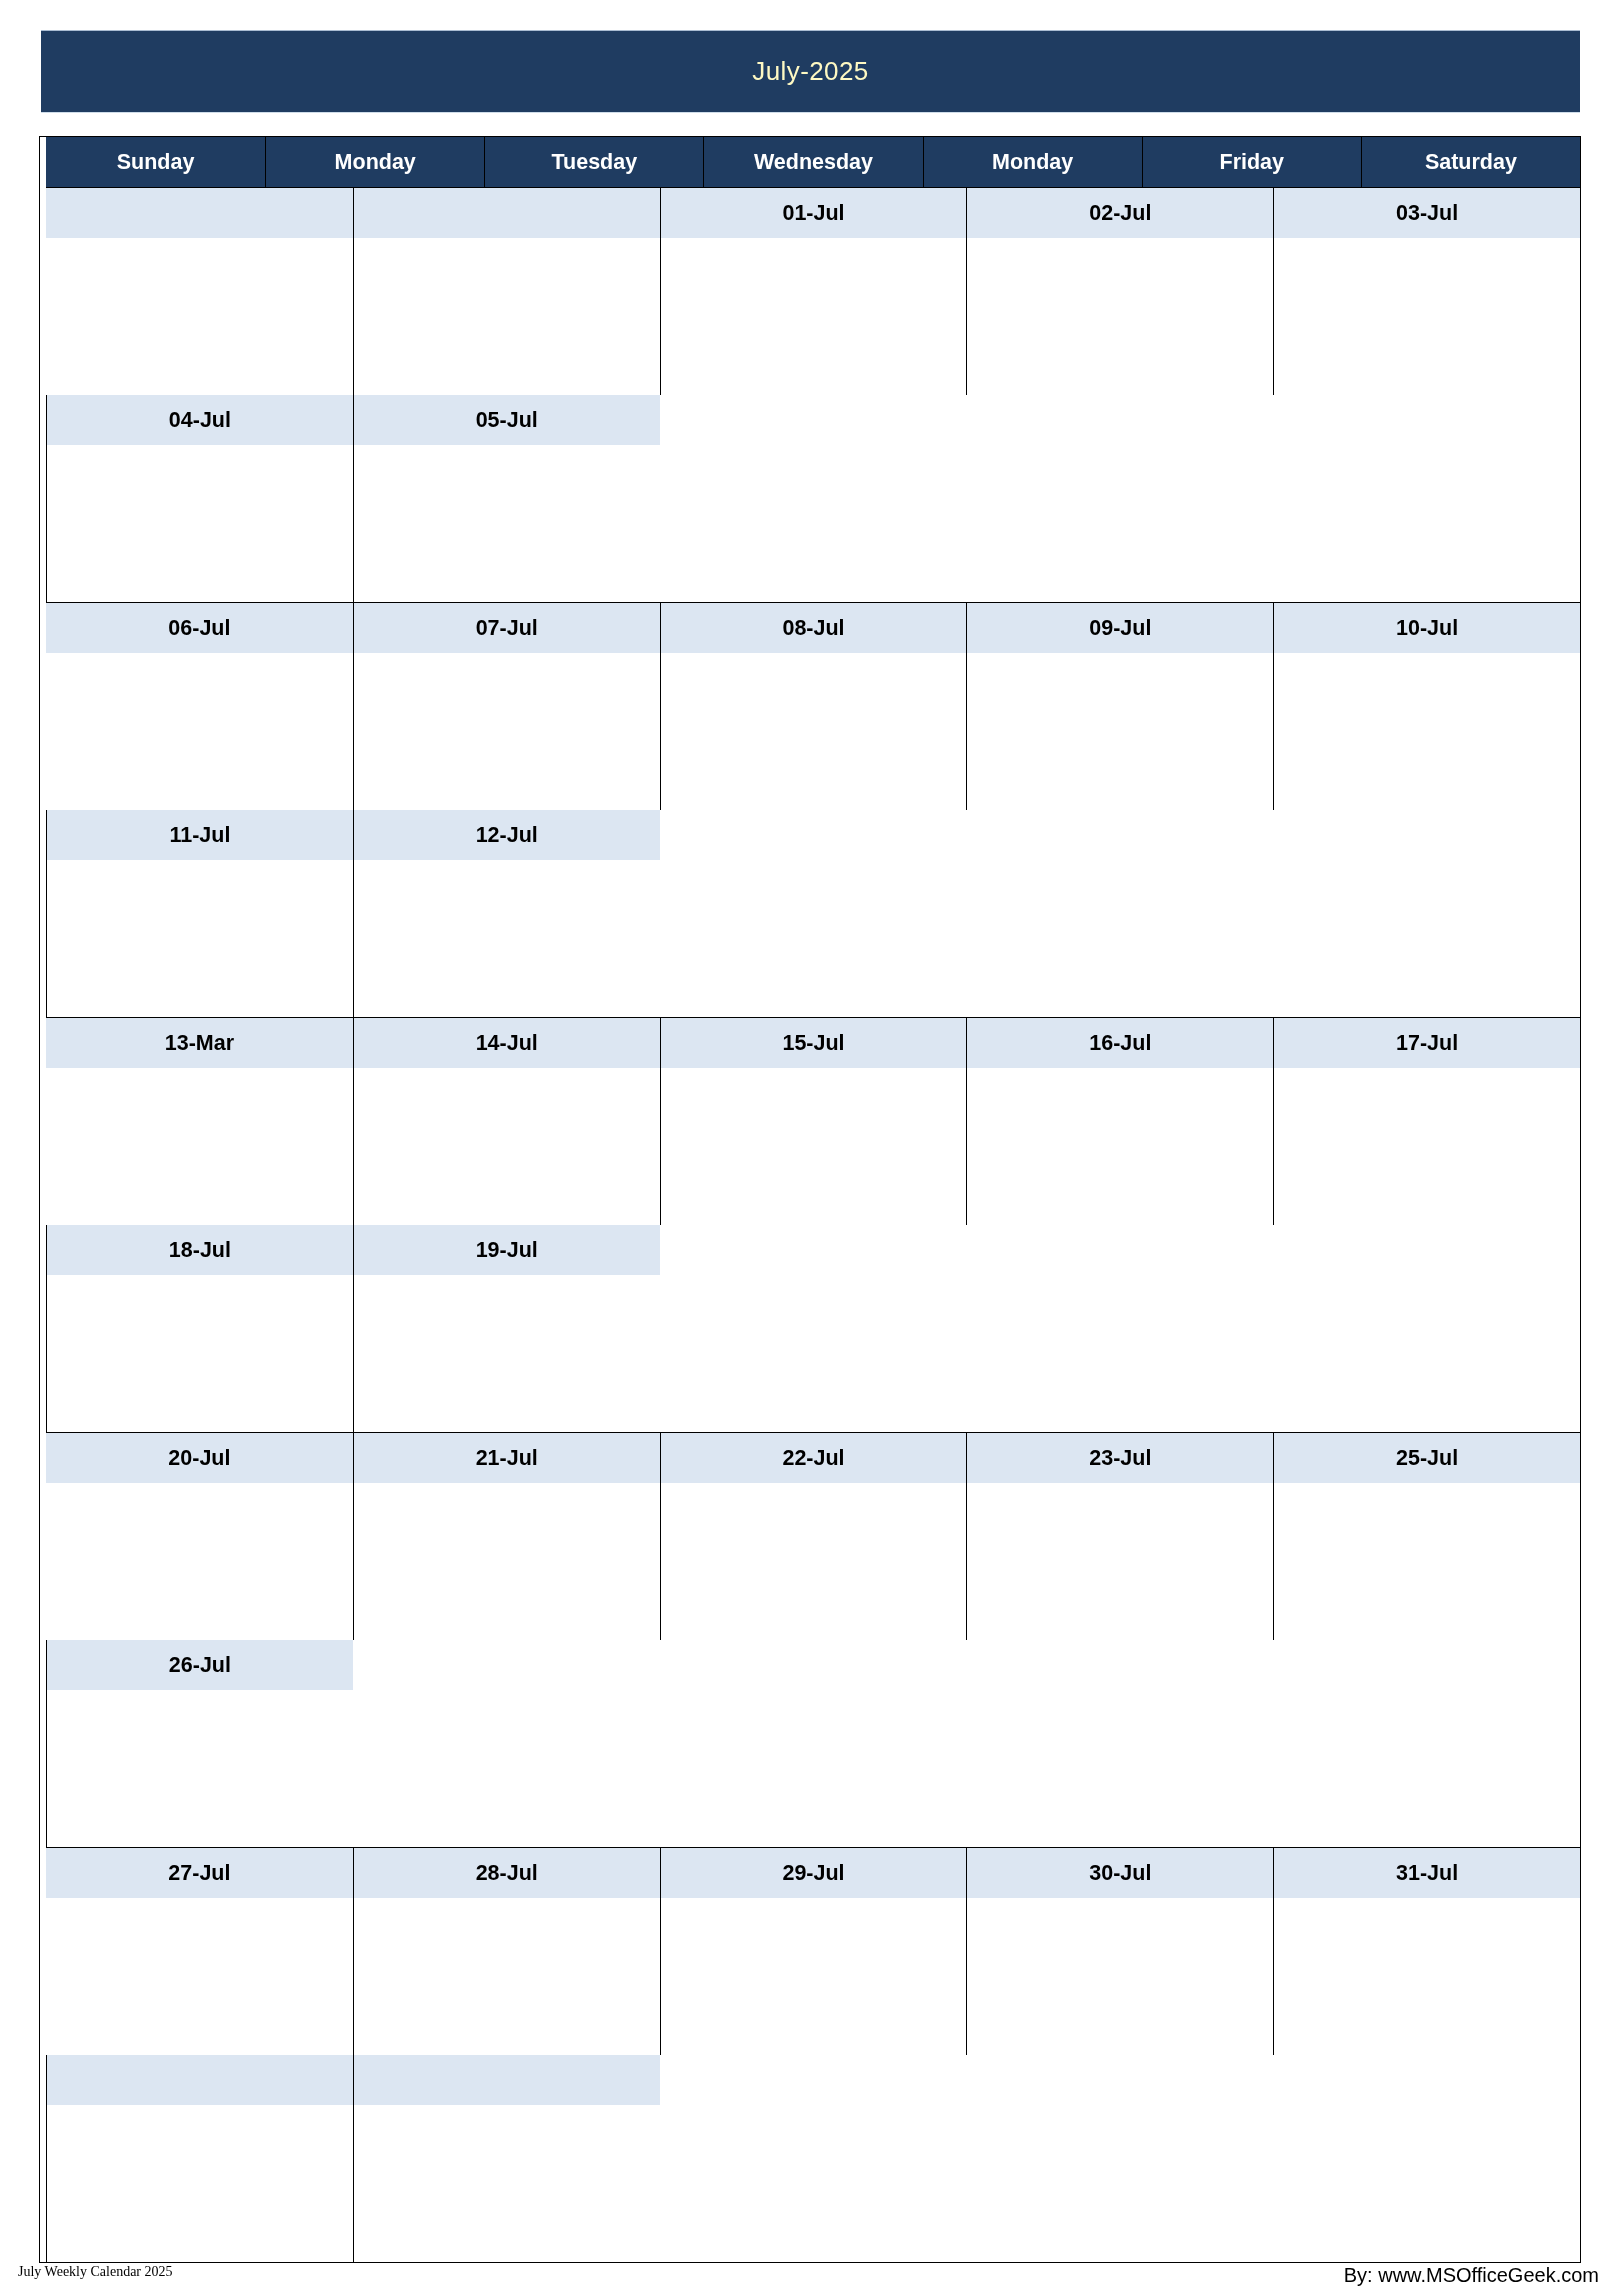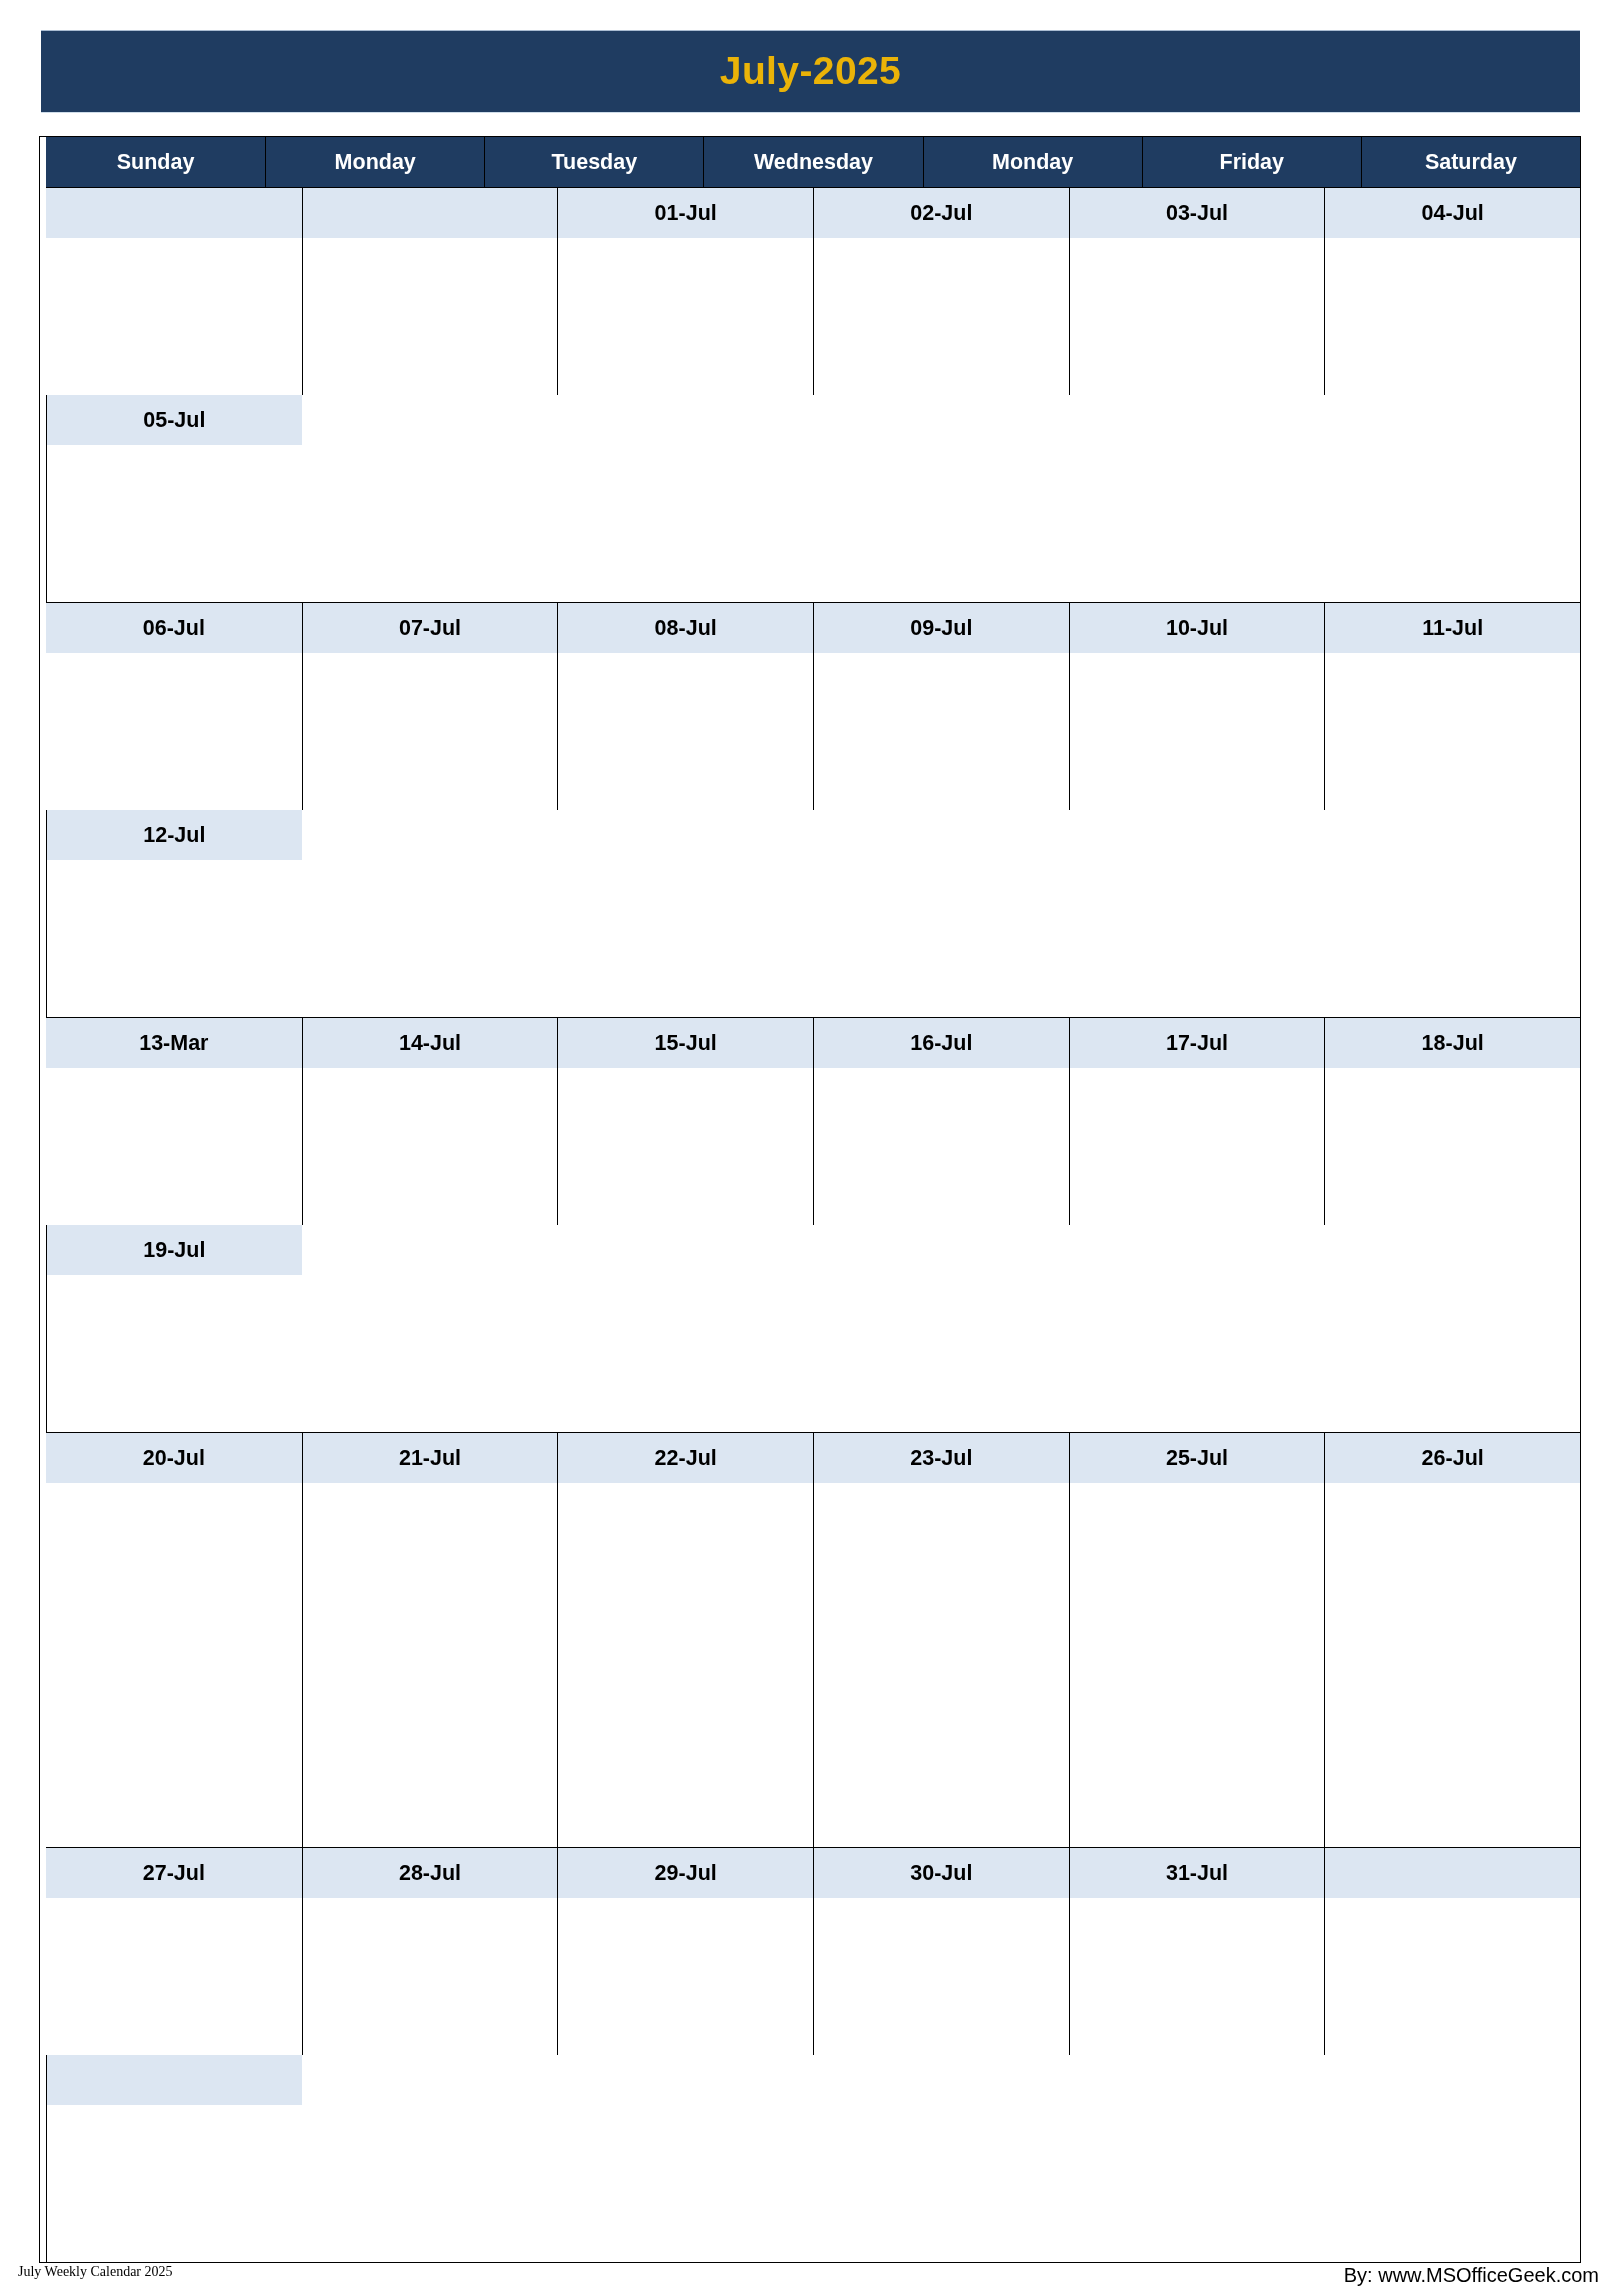--- a/index.html
+++ b/index.html
@@ -13,23 +13,23 @@
   .title-bar {
     position: absolute;
     left: 41px; top: 29.6px;
     width: 1539px; height: 81px;
     background: #1f3c61;
     border-top: 1.8px solid #a9bcd2;
     border-bottom: 1.8px solid #cfdde9;
     display: flex; align-items: center; justify-content: center;
   }
   .title-bar span {
-    color: #eab308;
-    font-size: 39px;
-    font-weight: bold;
+    color: #fef9c3;
+    font-size: 26px;
+    font-weight: normal;
     letter-spacing: 0.4px;
   }
   .calendar {
     position: absolute;
     left: 39px; top: 136px;
     width: 1542px;
     border: 1.8px solid #000000;
     box-sizing: border-box;
     padding-left: 6px;
   }
@@ -42,21 +42,21 @@
     background: #1f3c61;
     color: #ffffff;
     font-size: 21.5px;
     font-weight: bold;
     display: flex; align-items: center; justify-content: center;
     border-left: 1.8px solid #000000;
   }
   .weekday-cell:first-child { border-left: none; }
   .week-row {
     display: grid;
-    grid-template-columns: repeat(6, 1fr);
+    grid-template-columns: repeat(5, 1fr);
     height: 414px;
     border-top: 1.8px solid #000000;
   }
   .day-cell {
     border-left: 1.8px solid #000000;
     background: #ffffff;
   }
   .day-cell:first-child { border-left: none; }
   .date-band {
     height: 50px;

